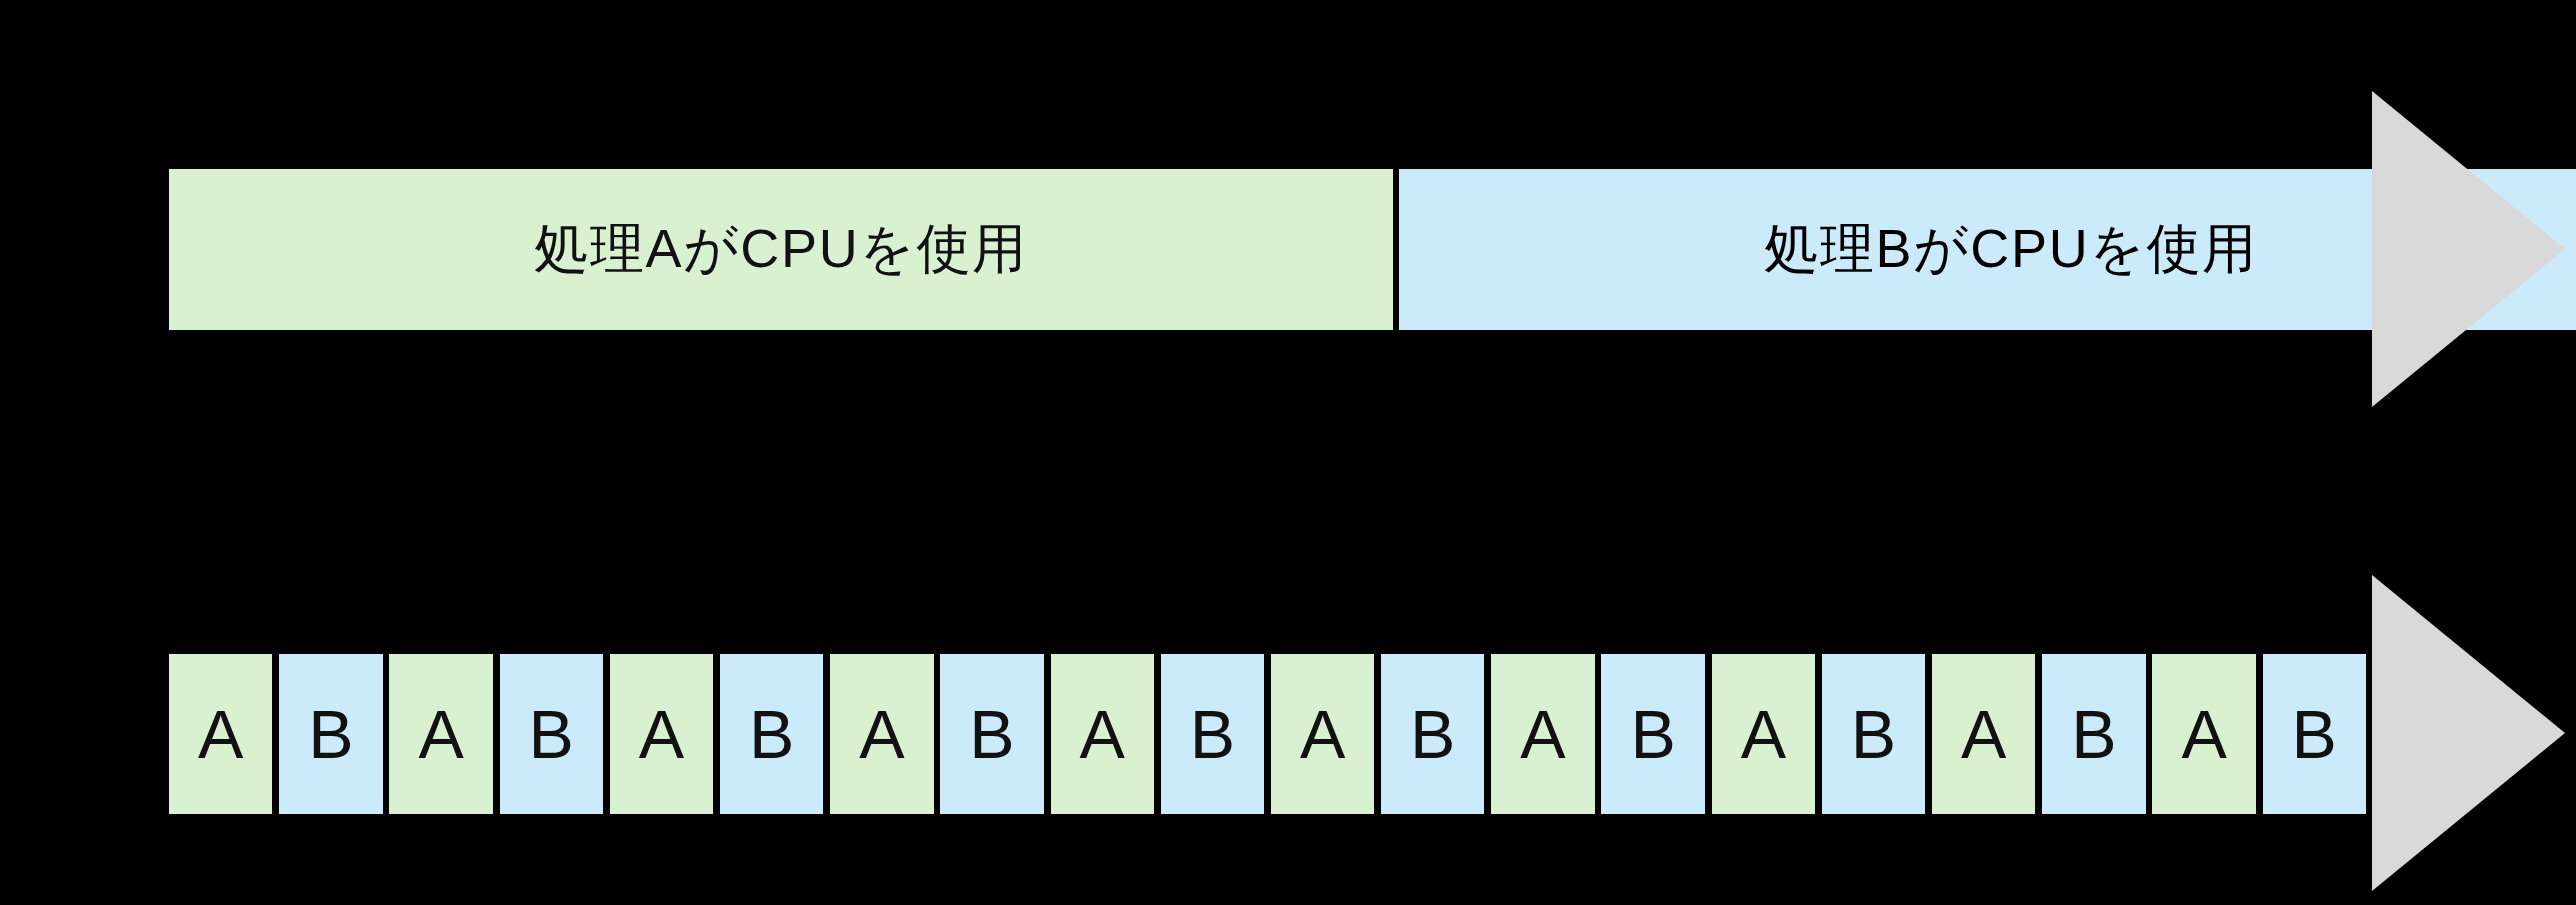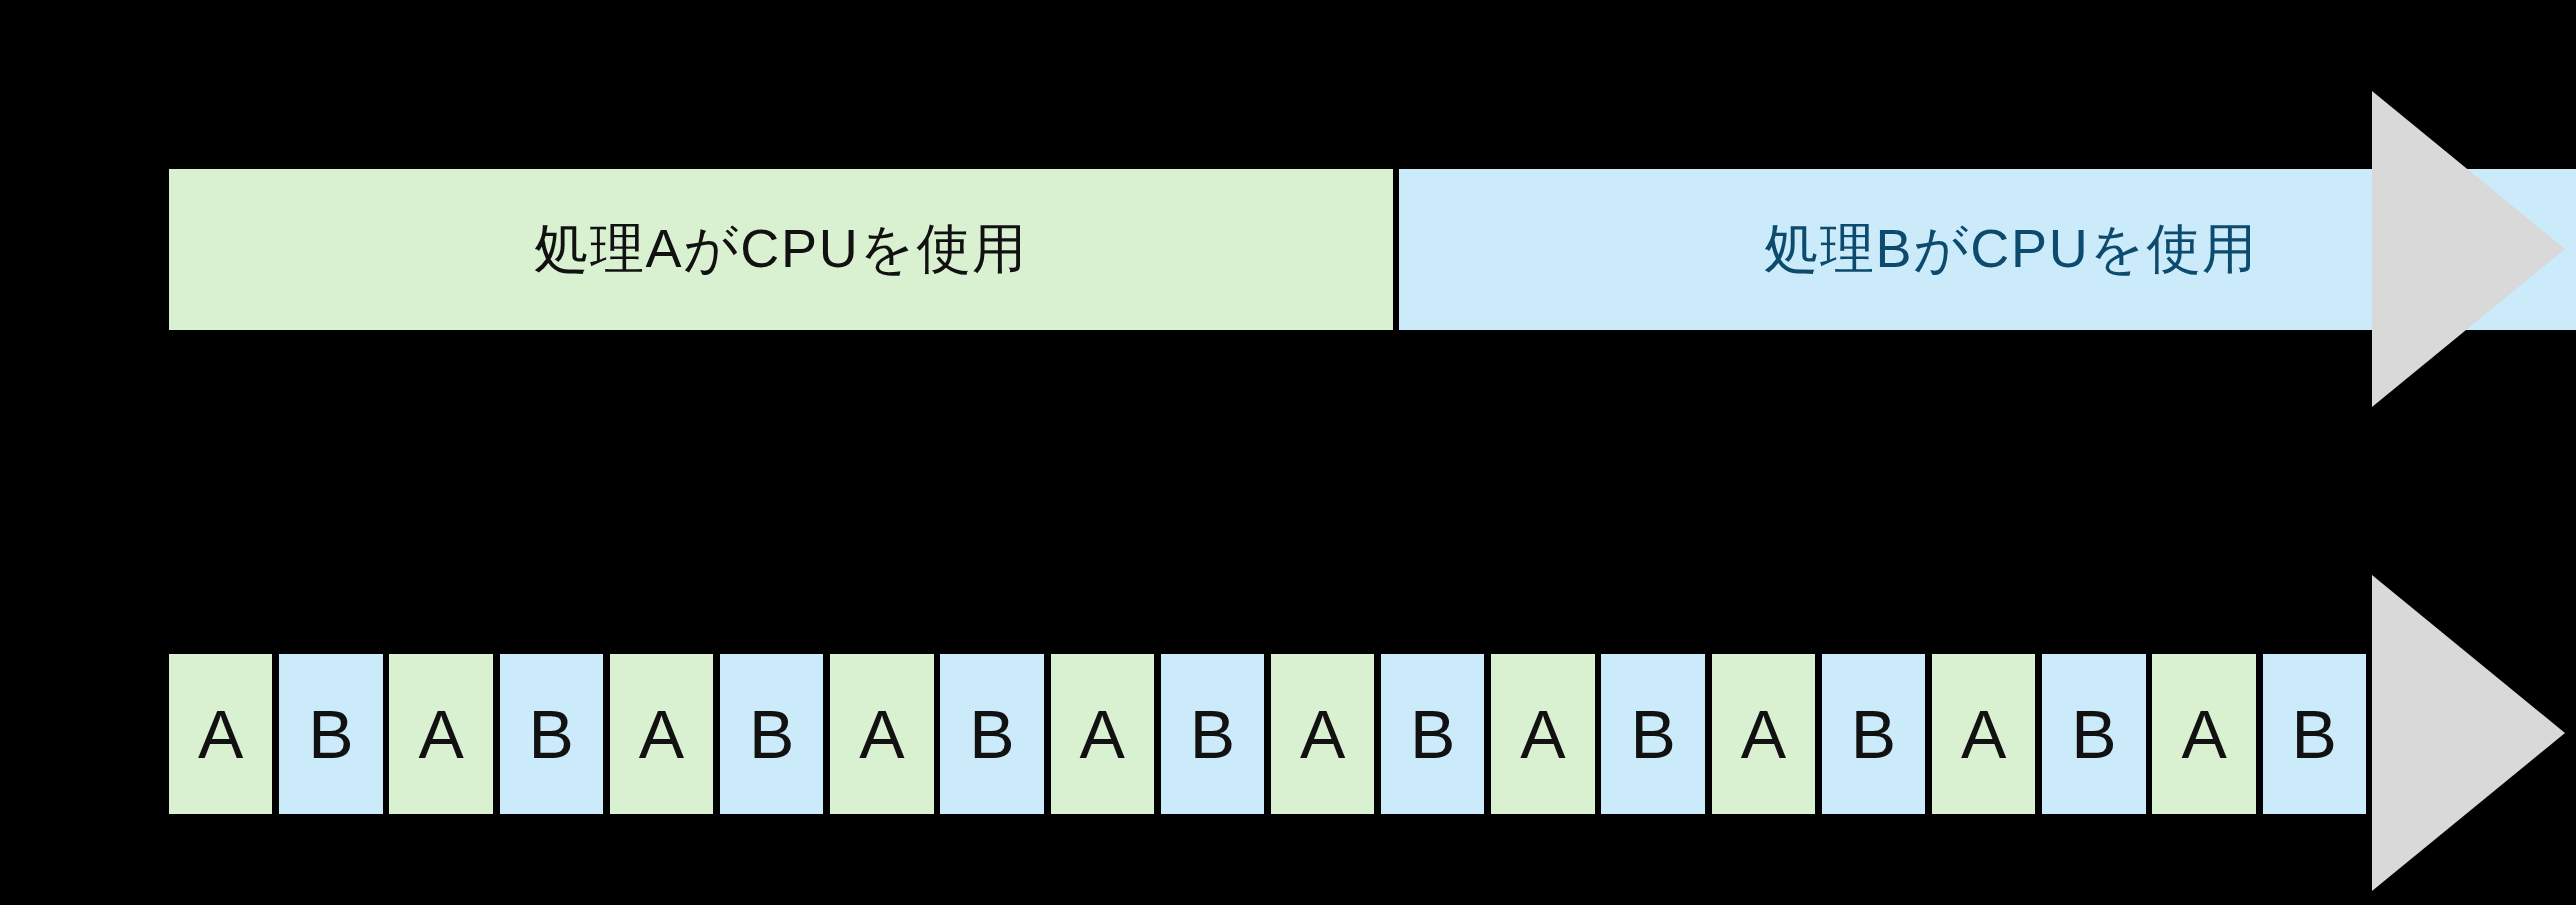--- a/index.html
+++ b/index.html
@@ -78,21 +78,21 @@
 </head>
 <body>
 
 <div class="canvas">
 
   <div class="process-row">
       <div class="process-box" style="background: rgb(217, 241, 208);">
         <span class="label" style="color: rgb(17, 17, 17);">処理AがCPUを使用</span>
       </div>
       <div class="process-box" style="background: rgb(203, 234, 250);">
-        <span class="label" style="color: #0c4a6e;">処理BがCPUを使用</span>
+        <span class="label" style="color: #000000;">処理BがCPUを使用</span>
       </div>
     </div>
 
   <div class="arrow-right arrow-top" style="border-left-color: rgb(217, 217, 217);"></div>
 
   <div class="slice-row">
       <div class="slice-cell" style="background: rgb(217, 241, 208);">
         <span class="label" style="color: rgb(17, 17, 17);">A</span>
       </div>
       <div class="slice-cell" style="background: rgb(203, 234, 250);">

